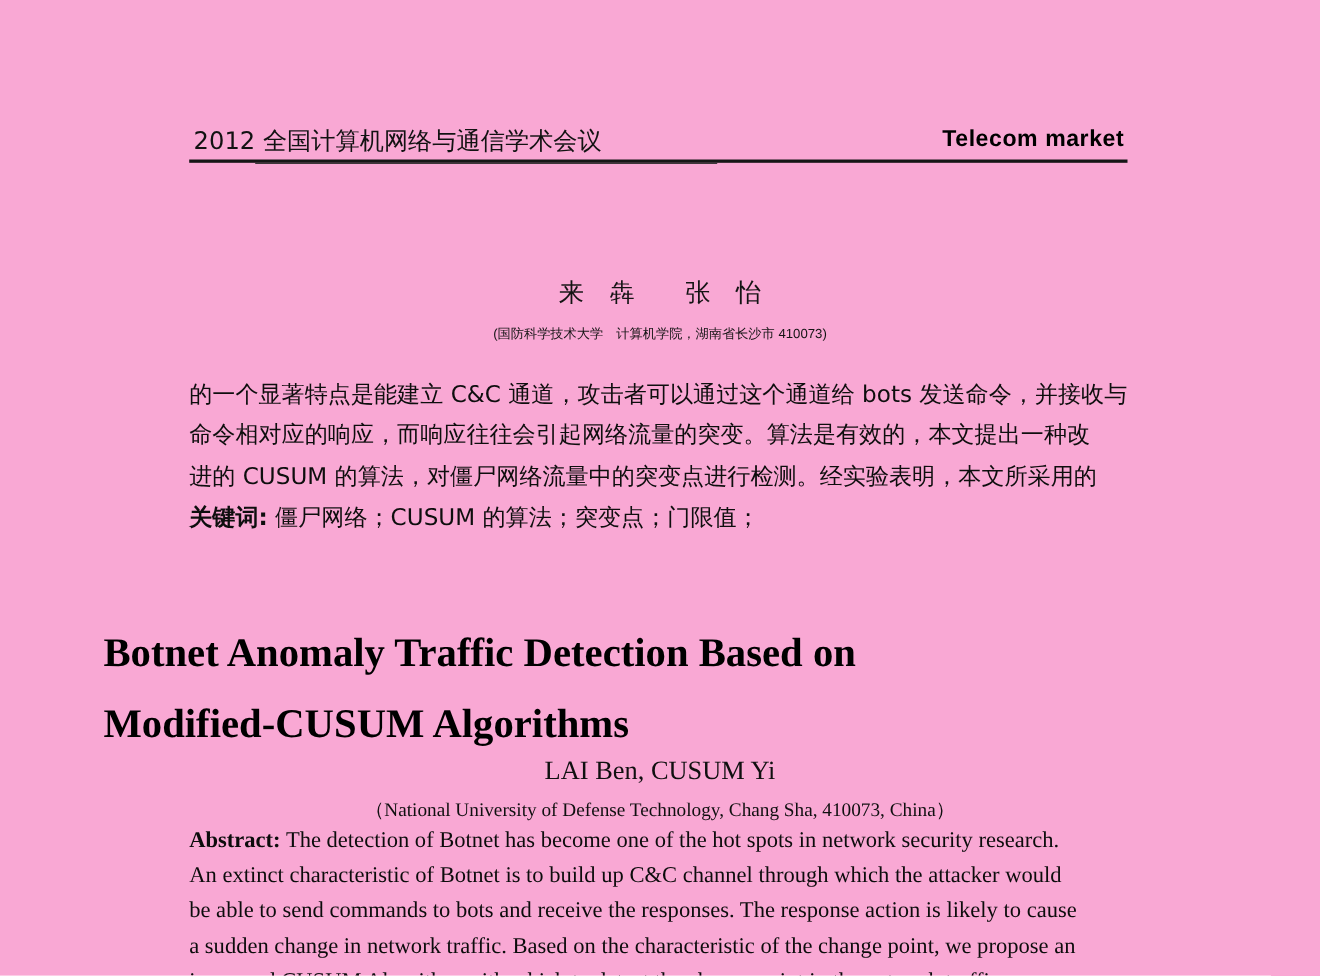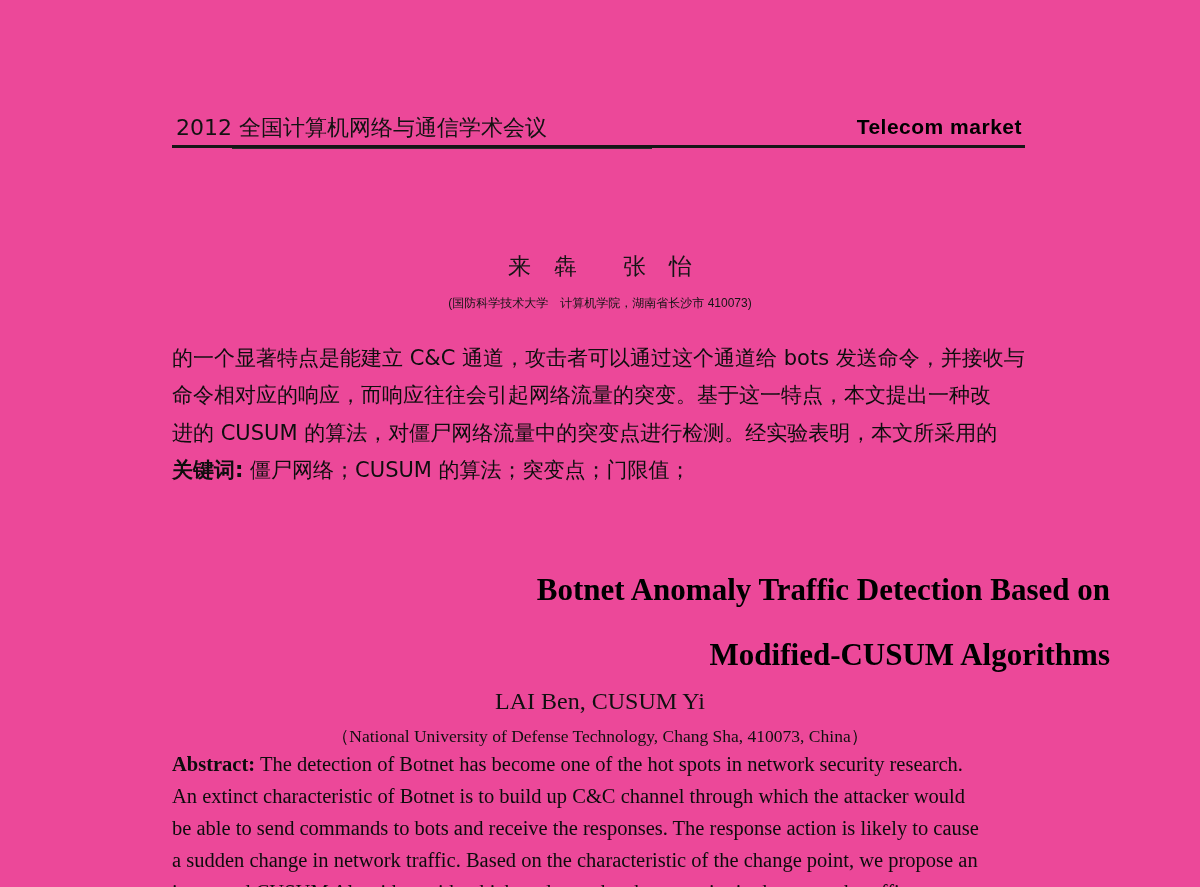--- a/index.html
+++ b/index.html
@@ -1,20 +1,20 @@
 <!DOCTYPE html>
 <html><head>
 <meta charset="utf-8">
 <style>
   html, body { margin: 0; padding: 0; background: #ffffff; }
   .page {
     position: relative;
     width: 1200px;
     height: 887px;
-    background: #ec4899;
+    background: #f9a8d4;
     overflow: hidden;
     color: #111;
   }
 
   
   .header-conf {
     position: absolute;
     left: 176px; top: 113px;
     font-family: "DejaVu Sans", sans-serif;
     font-size: 22px;
@@ -84,24 +84,24 @@
     line-height: 37.4px;
     color: #0e0e0e;
   }
   .cn-abstract .line { white-space: nowrap; }
   .lbl { font-weight: bold; }
 
   
   .en-title {
     position: absolute;
     left: 94px; right: 90px;
-    text-align: right;
+    text-align: left;
     font-family: "Liberation Serif", serif;
     font-weight: bold;
-    font-size: 31px;
+    font-size: 37px;
     color: #000;
     white-space: nowrap;
   }
   .en-title.l1 { top: 572px; }
   .en-title.l2 { top: 637px; }
   .en-authors {
     position: absolute;
     left: 90px; right: 90px; top: 688px;
     text-align: center;
     font-family: "Liberation Serif", serif;
@@ -136,21 +136,21 @@
 
   <div class="header-conf">2012 全国计算机网络与通信学术会议</div>
   <div class="header-brand">Telecom market</div>
   <div class="header-rule"></div>
 
   <div class="cn-authors">来　犇　　张　怡</div>
   <div class="cn-affil">(国防科学技术大学　计算机学院，湖南省长沙市 410073)</div>
 
   <div class="cn-abstract">
     <div class="line">的一个显著特点是能建立 C&amp;C 通道，攻击者可以通过这个通道给 bots 发送命令，并接收与</div>
-    <div class="line">命令相对应的响应，而响应往往会引起网络流量的突变。基于这一特点，本文提出一种改</div>
+    <div class="line">命令相对应的响应，而响应往往会引起网络流量的突变。算法是有效的，本文提出一种改</div>
     <div class="line">进的 CUSUM 的算法，对僵尸网络流量中的突变点进行检测。经实验表明，本文所采用的</div>
     <div class="line">
       <span class="lbl">关键词:</span>
       <span>僵尸网络；CUSUM 的算法；突变点；门限值；</span>
     </div>
   </div>
 
   <div class="en-title l1">Botnet Anomaly Traffic Detection Based on</div>
   <div class="en-title l2">Modified-CUSUM Algorithms</div>
   <div class="en-authors">LAI Ben, CUSUM Yi</div>

